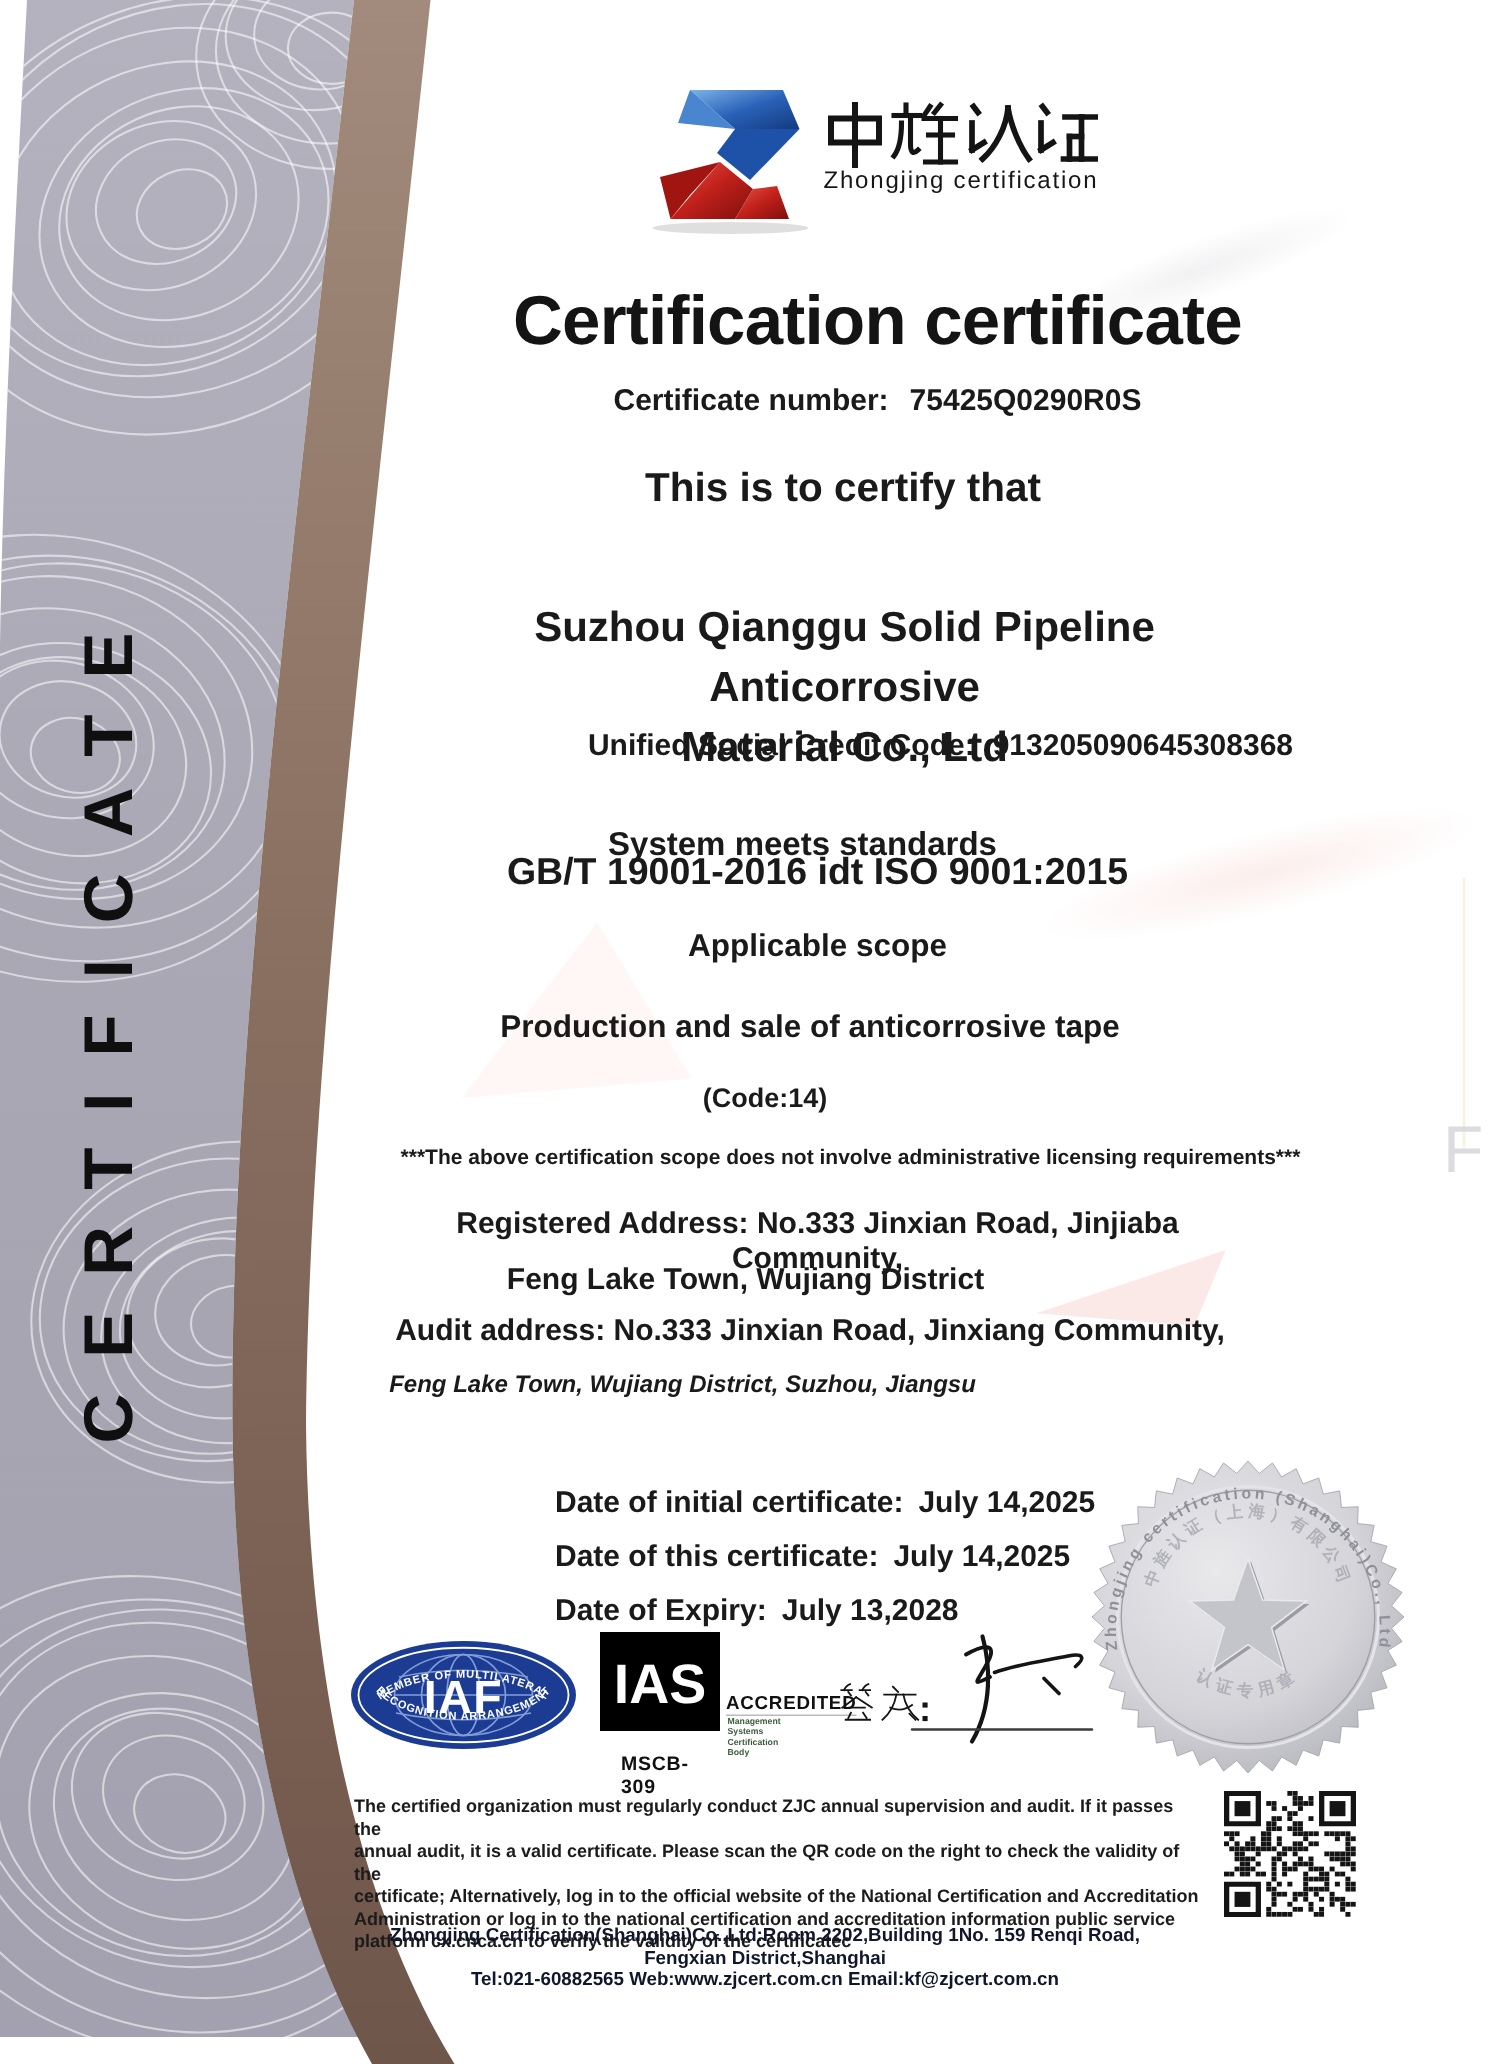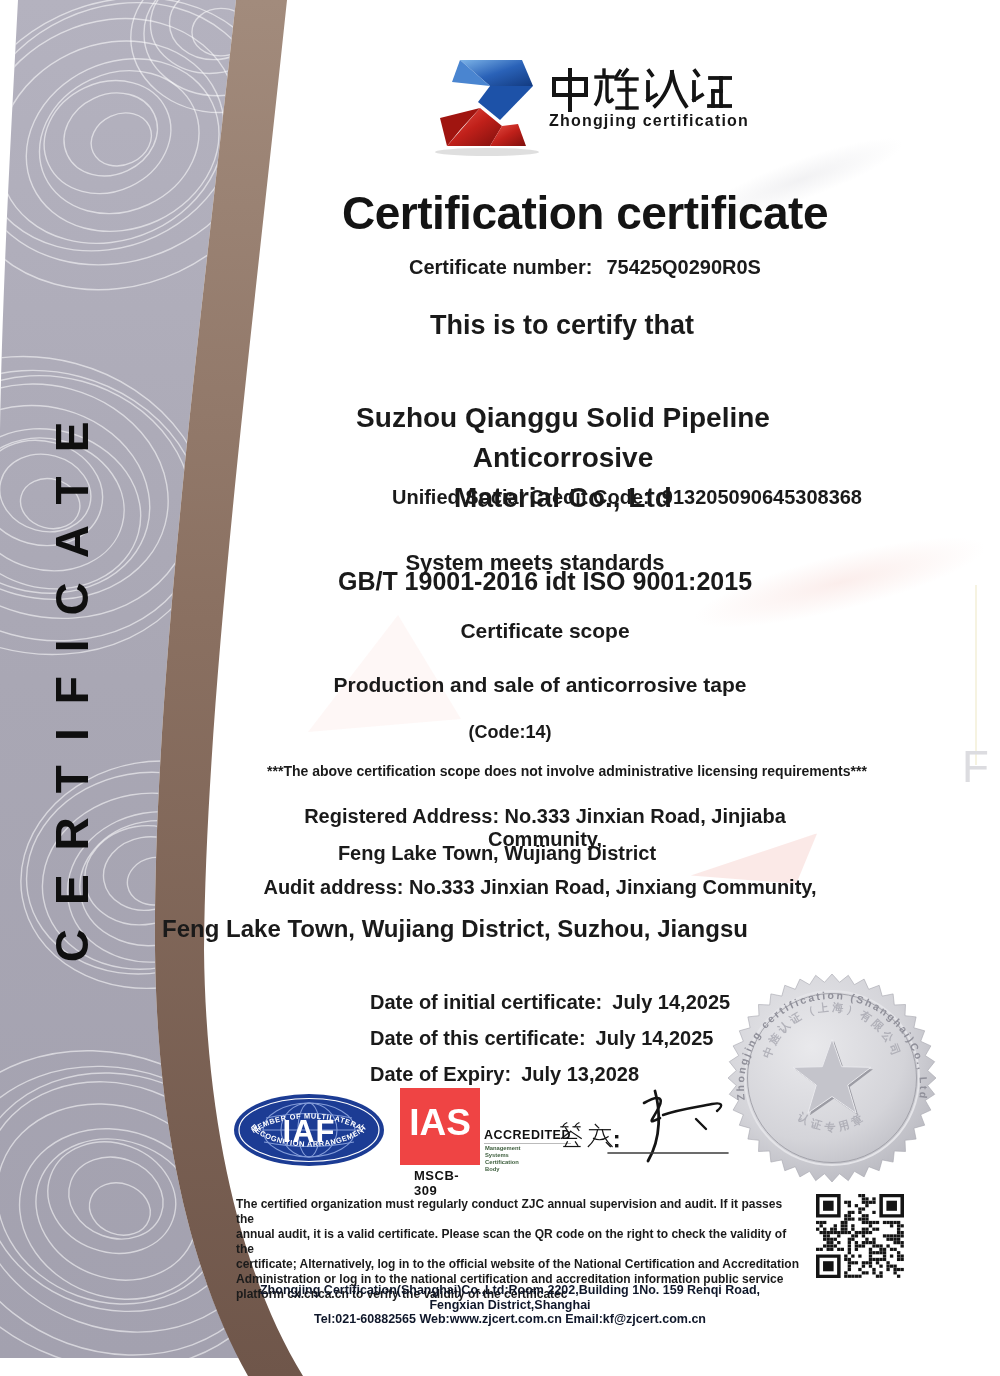--- a/index.html
+++ b/index.html
@@ -14,45 +14,45 @@
   
   #side-band{left:0;top:0;}
   .side-word{
     left:-248px;top:645px;width:640px;height:70px;
     transform:rotate(-90deg);
     font-size:46px;font-weight:800;letter-spacing:24px;color:#0f0f0f;
     text-align:center;line-height:70px;
   }
   
   .brand-cn{left:546px;top:66px;}
-  .brand-en{left:549px;top:112px;font-size:16px;font-weight:700;letter-spacing:1.2px;color:#161616;}
+  .brand-en{left:549px;top:112px;font-size:16px;font-weight:400;letter-spacing:1.2px;color:#161616;}
   
   .title{left:285px;top:186px;width:600px;font-size:46px;font-weight:800;letter-spacing:-0.5px;color:#141414;}
   .certnum{left:285px;top:256px;width:600px;font-size:20px;font-weight:600;}
   .certnum .val{margin-left:14px;}
   .certify{left:262px;top:310px;width:600px;font-size:27px;font-weight:800;}
   .company{left:263px;top:398px;width:600px;font-size:28px;font-weight:800;line-height:40px;}
   .credit{left:262px;top:486px;width:600px;font-size:20px;font-weight:600;text-align:right;}
   .credit .val{margin-left:12px;}
   .sysmeets{left:235px;top:534px;width:600px;font-size:22px;font-weight:600;margin-top:16px;}
   .gbt{left:245px;top:567px;width:600px;font-size:25px;font-weight:800;}
   .appscope{left:245px;top:619px;width:600px;font-size:21px;font-weight:600;}
   .production{left:240px;top:673px;width:600px;font-size:21px;font-weight:600;}
   .code14{left:210px;top:722px;width:600px;font-size:18px;font-weight:600;}
   .disclaimer{left:267px;top:763px;width:600px;font-size:14px;font-weight:600;}
   .addr1{left:245px;top:805px;width:600px;font-size:20px;font-weight:600;}
   .addr2{left:197px;top:842px;width:600px;font-size:20px;font-weight:600;}
   .addr3{left:240px;top:876px;width:600px;font-size:20px;font-weight:600;}
-  .addr4{left:155px;top:915px;width:600px;font-size:24px;font-weight:600;}
+  .addr4{left:155px;top:915px;width:600px;font-size:16px;font-weight:600;font-style:italic;}
   .dates{left:370px;top:984px;font-size:20px;font-weight:600;line-height:36px;}
   .dates .val{margin-left:10px;}
   
   #iaf-logo{left:233px;top:1093px;}
   #ias-block{left:400px;top:1088px;}
-  .ias-square{width:80px;height:77px;background:#ef4444;position:relative;}
+  .ias-square{width:80px;height:66px;background:#000000;position:relative;}
   .ias-letters{position:absolute;left:0;top:14px;width:80px;text-align:center;color:#fff;
     font-size:37px;font-weight:800;letter-spacing:0;}
   .ias-accredited{position:absolute;left:84px;top:40px;font-size:12.5px;font-weight:800;color:#111;
     letter-spacing:.5px;border-bottom:1px solid #bbb;padding-bottom:1px;}
   .ias-sub{position:absolute;left:85px;top:57px;font-size:5.8px;font-weight:700;color:#3c5d3c;line-height:7px;}
   .ias-code{position:absolute;left:14px;top:80px;font-size:13px;font-weight:700;color:#111;letter-spacing:.5px;}
   .issue{left:558px;top:1121px;}
   
   #seal{left:727px;top:973px;}
   
@@ -227,21 +227,21 @@
     <div>Material Co., Ltd</div>
   </div>
 
   <div class="abs ctr credit">
     <span>Unified Social Credit Code:</span><span class="val">913205090645308368</span>
   </div>
 
   <div class="abs ctr sysmeets">System meets standards</div>
   <div class="abs ctr gbt">GB/T 19001-2016 idt ISO 9001:2015</div>
 
-  <div class="abs ctr appscope">Certificate scope</div>
+  <div class="abs ctr appscope">Applicable scope</div>
   <div class="abs ctr production">Production and sale of anticorrosive tape</div>
   <div class="abs ctr code14">(Code:14)</div>
   <div class="abs ctr disclaimer">***The above certification scope does not involve administrative licensing requirements***</div>
 
   <div class="abs ctr addr1">Registered Address:  No.333 Jinxian Road, Jinjiaba Community,</div>
   <div class="abs ctr addr2">Feng Lake Town, Wujiang District</div>
   <div class="abs ctr addr3">Audit address:  No.333 Jinxian Road, Jinxiang Community,</div>
   <div class="abs ctr addr4">Feng Lake Town, Wujiang District, Suzhou, Jiangsu</div>
 
   <div class="abs dates">

